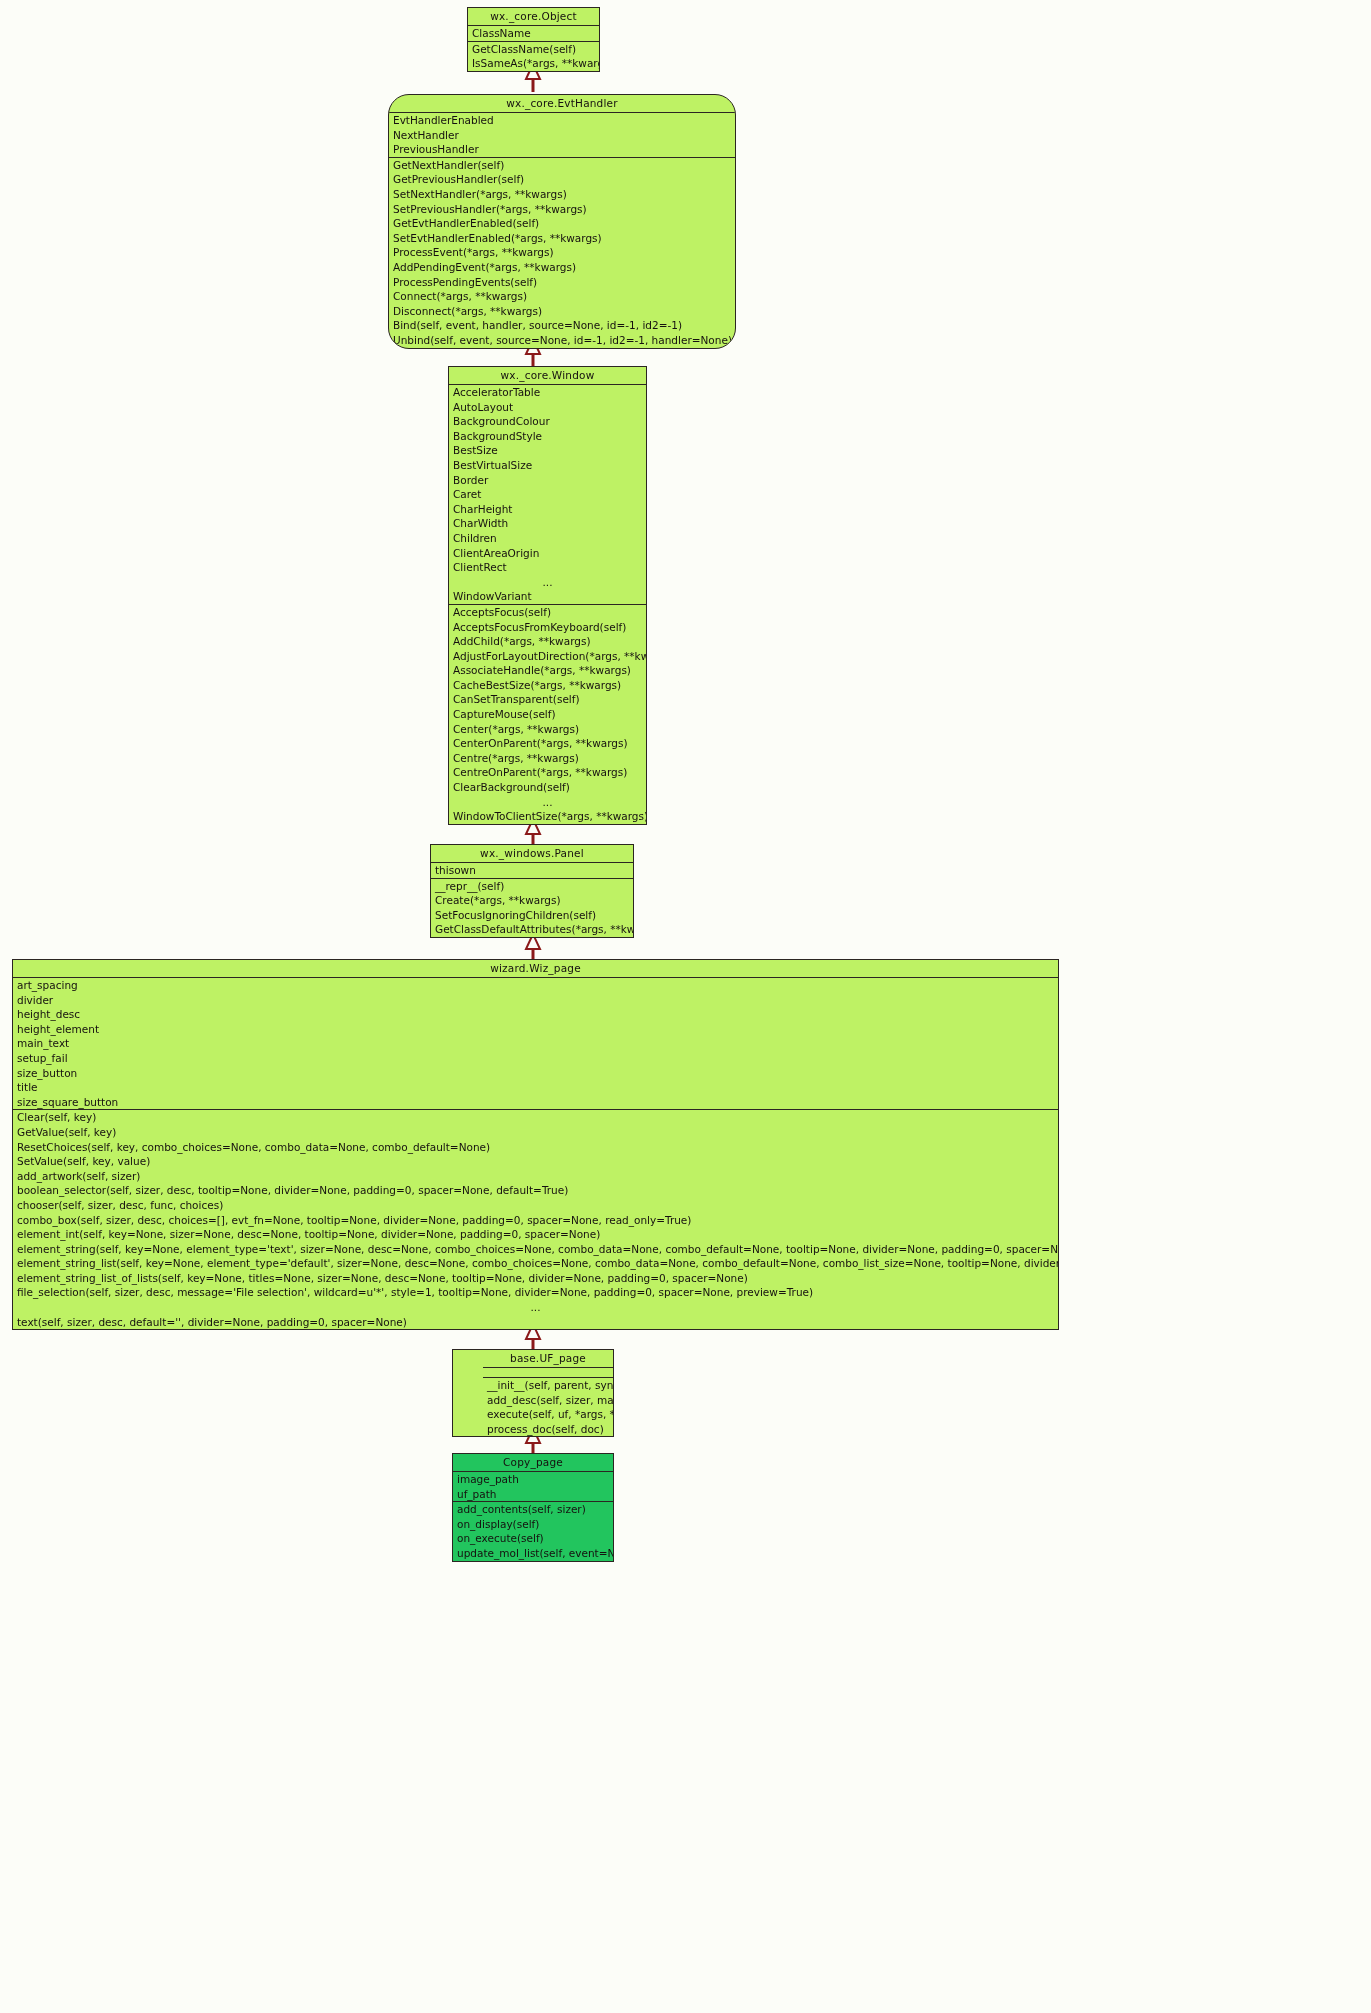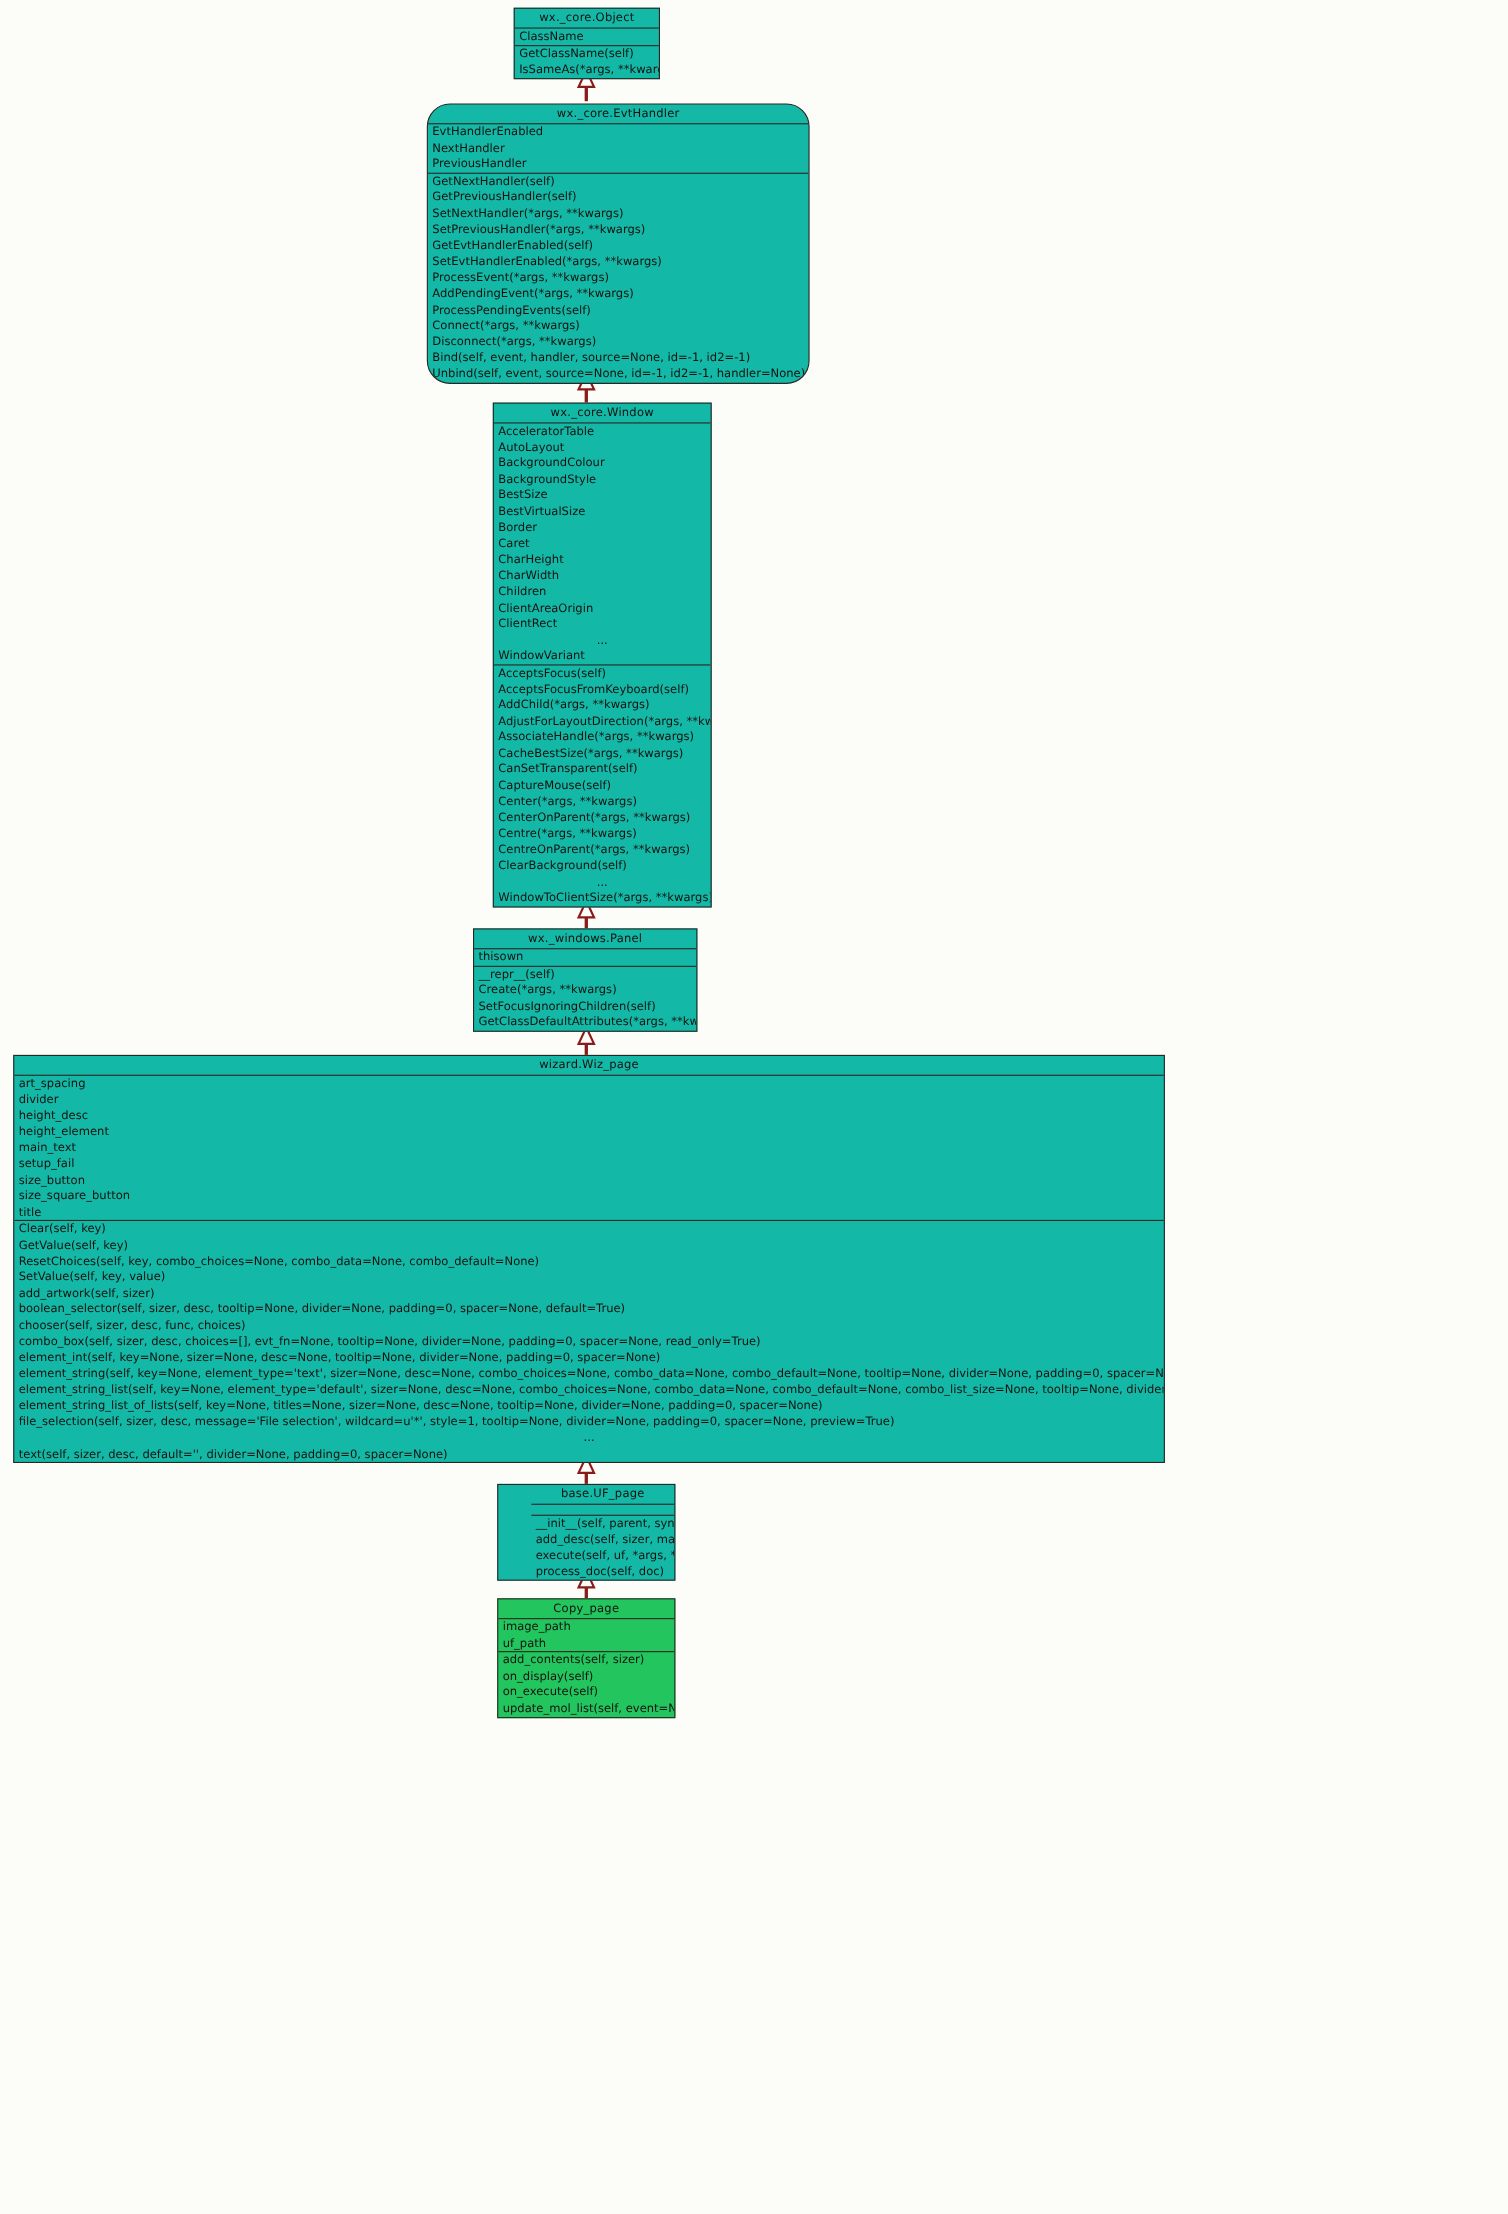--- a/index.html
+++ b/index.html
@@ -25,21 +25,21 @@
     position: absolute;
     left: 0; top: 0;
     width: 1371px;
     height: 2013px;
     pointer-events: none;
   }
   .umlbox {
     position: absolute;
     box-sizing: border-box;
     border: 1.6px solid #2b2622;
-    background: #14b8a6;
+    background: #bef264;
     color: #15110f;
     overflow: hidden;
   }
   .umlbox.light {
     background: #22c55e;
   }
   .cls-title {
     text-align: center;
     font-size: 10.5px;
     line-height: 14px;
@@ -207,22 +207,22 @@
     <div class="cls-title">wizard.Wiz_page</div>
     <div class="sep"></div>
     <div class="compartment">
       <div class="row">art_spacing</div>
       <div class="row">divider</div>
       <div class="row">height_desc</div>
       <div class="row">height_element</div>
       <div class="row">main_text</div>
       <div class="row">setup_fail</div>
       <div class="row">size_button</div>
+      <div class="row">title</div>
       <div class="row">size_square_button</div>
-      <div class="row">title</div>
     </div>
     <div class="sep"></div>
     <div class="compartment">
       <div class="row">Clear(self, key)</div>
       <div class="row">GetValue(self, key)</div>
       <div class="row">ResetChoices(self, key, combo_choices=None, combo_data=None, combo_default=None)</div>
       <div class="row">SetValue(self, key, value)</div>
       <div class="row">add_artwork(self, sizer)</div>
       <div class="row">boolean_selector(self, sizer, desc, tooltip=None, divider=None, padding=0, spacer=None, default=True)</div>
       <div class="row">chooser(self, sizer, desc, func, choices)</div>

